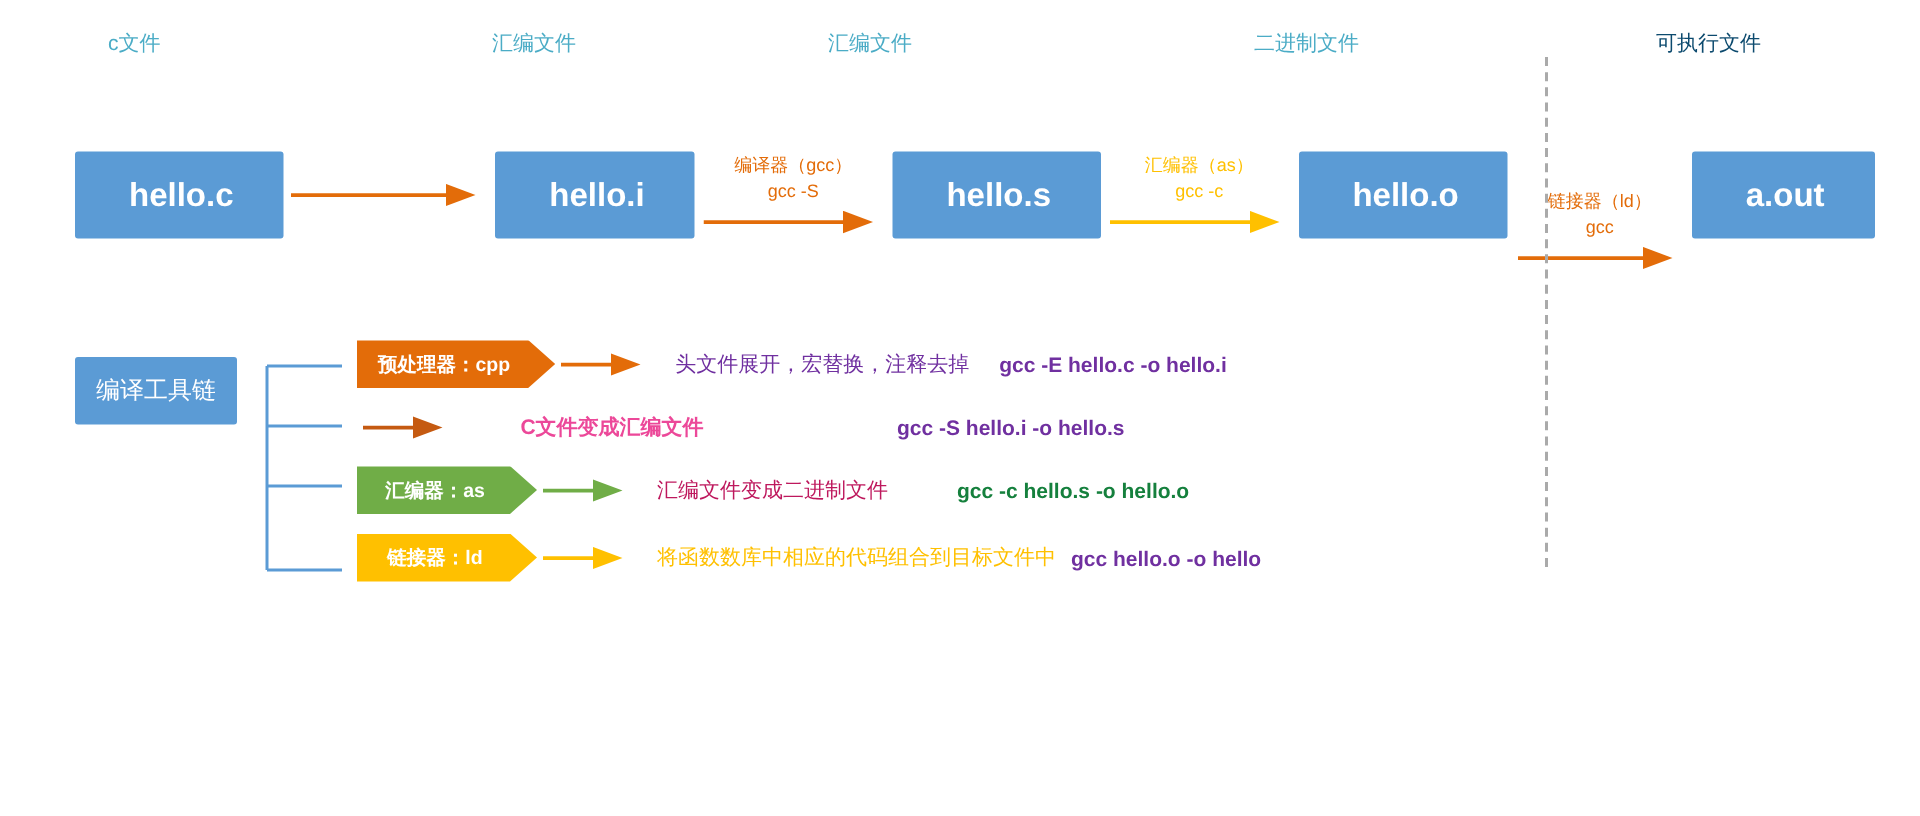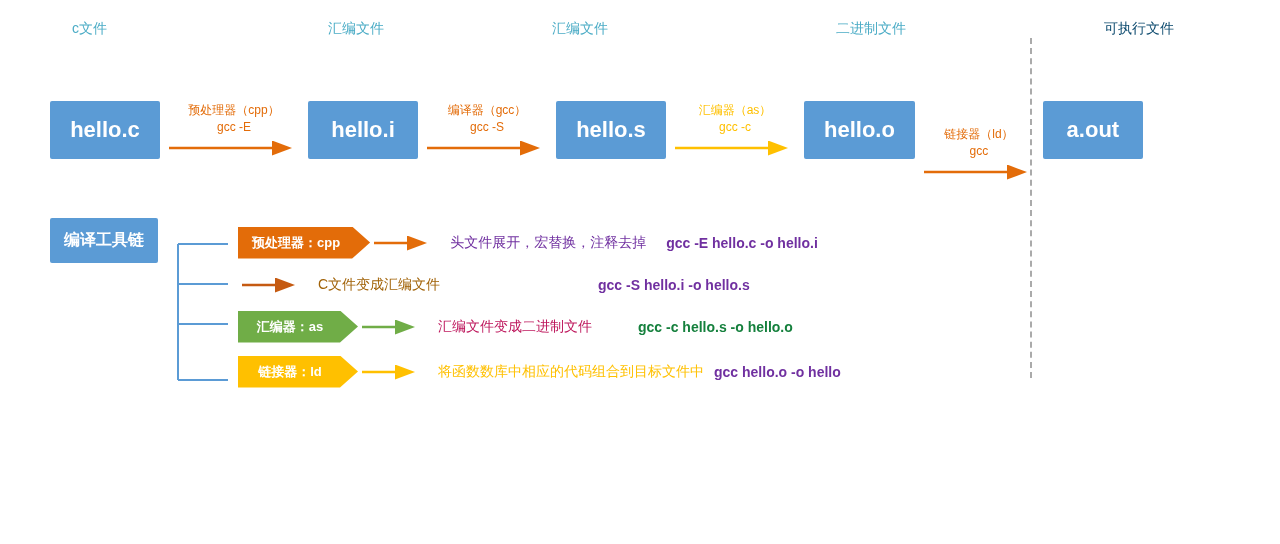--- a/index.html
+++ b/index.html
@@ -28,21 +28,21 @@
       margin-top: 30px;
       padding-left: 20px;
       position: relative;
     }
 
     .stage-box {
       background: #5b9bd5;
       color: #fff;
       font-size: 22px;
       font-weight: bold;
-      padding: 16px 20px;
+      padding: 16px 36px;
       min-width: 110px;
       text-align: center;
       border-radius: 2px;
     }
 
     .stage-box.last {
       min-width: 100px;
     }
 
     .arrow-block {
@@ -71,27 +71,28 @@
       display: flex;
       align-items: flex-start;
       margin-top: 28px;
       padding-left: 20px;
     }
 
     .compiler-chain-box {
       background: #5b9bd5;
       color: #fff;
       font-size: 16px;
-      font-weight: bold;
+      font-weight: normal;
       padding: 12px 14px;
       border-radius: 2px;
       writing-mode: horizontal-tb;
       min-width: 80px;
       text-align: center;
       align-self: center;
+      margin-top: 20px;
     }
 
     .bottom-tree {
       display: flex;
       flex-direction: column;
       margin-left: 0px;
       position: relative;
     }
 
     .tool-row {
@@ -149,24 +150,20 @@
       <span style="position:absolute; left:1030px; color:#0c4a6e; font-size:14px;margin-left:44px;">可执行文件</span>
     </div>
 
     <div class="top-section" style="position:relative;">
 
       <div class="stage-box">
         <span>hello.c</span>
       </div>
 
       <div class="arrow-block" style="width:140px;">
-        <div class="arrow-label">
-          <span>预处理器（cpp）</span><br>
-          <span>gcc -E</span>
-        </div>
         <svg width="130" height="20" viewBox="0 0 130 20">
           <defs>
             <marker id="ah1" markerWidth="8" markerHeight="8" refX="6" refY="3" orient="auto">
               <path d="M0,0 L0,6 L8,3 z" fill="#e36c09"></path>
             </marker>
           </defs>
           <line x1="0" y1="10" x2="118" y2="10" stroke="#e36c09" stroke-width="2.5" marker-end="url(#ah1)"></line>
         </svg>
       </div>
 
@@ -275,21 +272,21 @@
 
       <div class="tool-row" style="margin-bottom:8px;">
         <svg width="60" height="26" viewBox="0 0 60 26" style="margin-left:4px;">
           <defs>
             <marker id="bah2" markerWidth="8" markerHeight="8" refX="6" refY="3" orient="auto">
               <path d="M0,0 L0,6 L8,3 z" fill="#c55a11"></path>
             </marker>
           </defs>
           <line x1="0" y1="13" x2="48" y2="13" stroke="#c55a11" stroke-width="2.5" marker-end="url(#bah2)"></line>
         </svg>
-        <span class="desc-text" style="color:#a16207; font-weight:normal;">C文件变成汇编文件</span>
+        <span class="desc-text" style="color:#ec4899; font-weight:bold;text-align:center;">C文件变成汇编文件</span>
         <span class="cmd-text" style="color:#7030a0; font-weight:bold; margin-left:100px;">gcc -S hello.i -o hello.s</span>
       </div>
 
       <div class="tool-row" style="margin-bottom:8px;">
         <div class="tool-arrow-btn green">
           <span>汇编器：as</span>
         </div>
         <svg width="60" height="26" viewBox="0 0 60 26" style="margin-left:4px;">
           <defs>
             <marker id="bah3" markerWidth="8" markerHeight="8" refX="6" refY="3" orient="auto">

